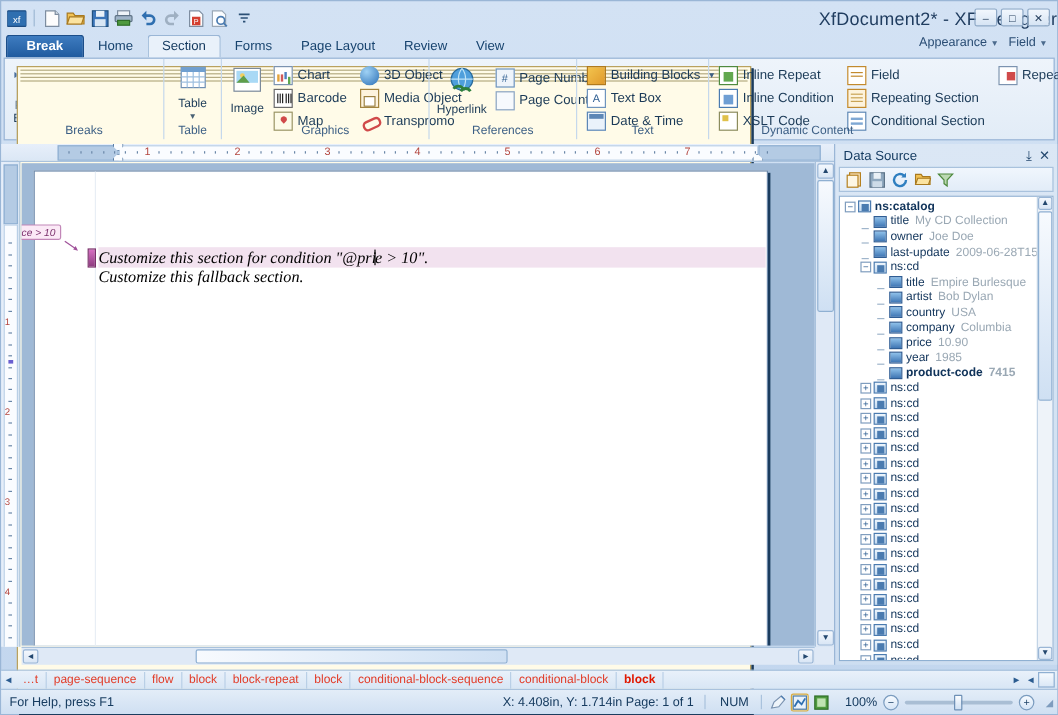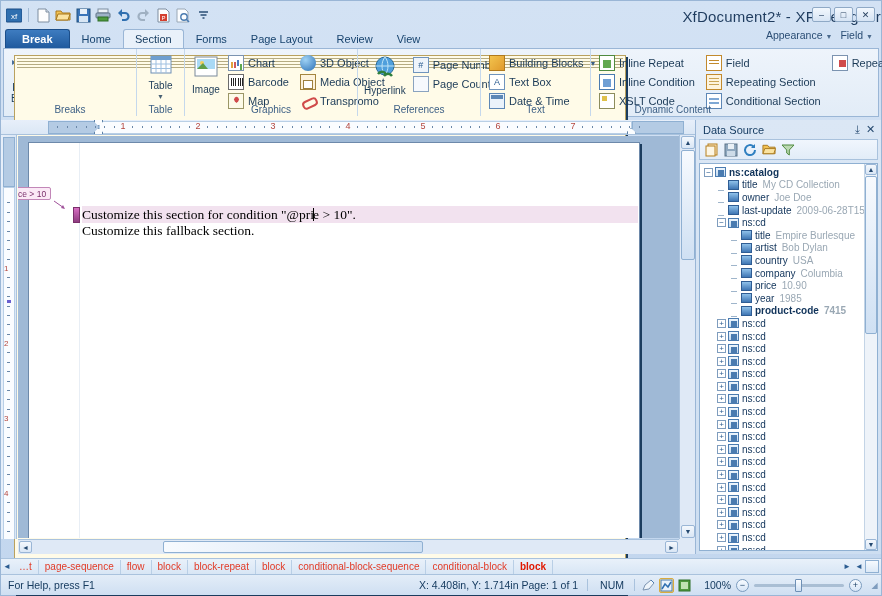--- a/index.html
+++ b/index.html
@@ -163,21 +163,21 @@
     background:linear-gradient(90deg,#e7effa,#dbe7f5); border-right:1px solid #a9c2dd;
     overflow:hidden;
   }
   .vmargin { position:absolute; left:2px; width:12px; background:#b4cbe4; border:1px solid #8fb0d2; }
   .vwhite  { position:absolute; left:2px; width:12px; background:#fafcff; border:1px solid #b9cfe6; }
   .vtick { position:absolute; left:6px; width:3px; height:1px; background:#6a87a8; }
   .vnum { position:absolute; left:3px; font-size:8px; color:#b3463f; }
 
   .canvas {
     position:absolute; left:17px; right:16px; top:16px; bottom:16px;
-    background:#9fb9d6; overflow:hidden;
+    background:#9fb9d6; overflow:hidden;font-style:italic;
   }
   .page {
     position:absolute; left:10px; top:6px; width:612px; height:540px;
     background:#fff; box-shadow:2px 2px 0 #1b3c5e;
     border:1px solid #6d89aa;
   }
   .page .leftmargin { position:absolute; left:0; top:0; bottom:0; width:51px; border-right:1px solid #e8eef5; }
 
   .cond-callout {
     position:absolute; left:-16px; top:44px; height:13px; padding:0 4px;

